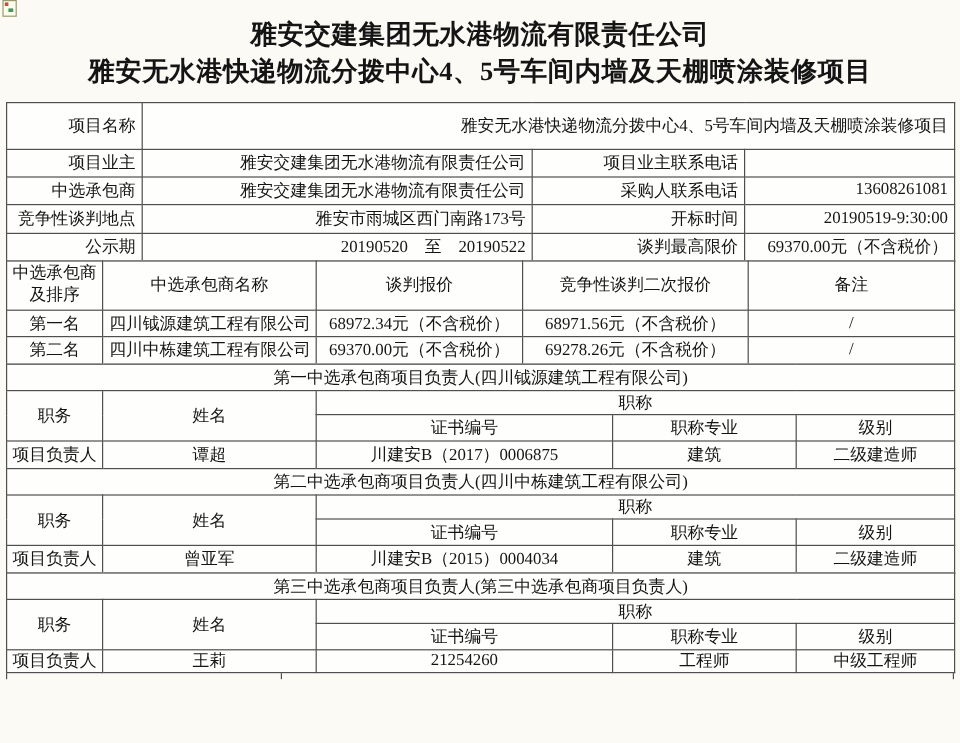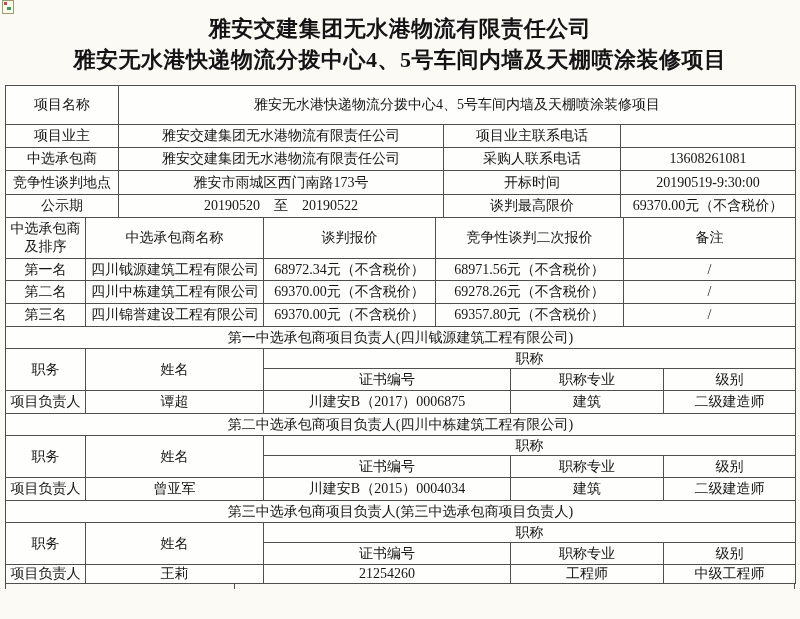--- a/index.html
+++ b/index.html
@@ -14,21 +14,21 @@
   .broken-img .d1{left:1px;top:1px;width:3px;height:3px;background:#c2504a;}
   .broken-img .d2{left:4px;top:6px;width:4px;height:3px;background:#43985a;}
   .titles{padding-top:13px;text-align:center;font-weight:bold;
     font-size:22px;line-height:31px;letter-spacing:0.5px;}
   .doc{width:790px;margin:10px auto 0;}
   table{border-collapse:collapse;table-layout:fixed;width:790px;background:#fefefc;}
   table + table{margin-top:-1px;}
   td{border:1px solid #4f4f4f;font-size:14px;padding:0 5px;
      overflow:hidden;white-space:nowrap;vertical-align:middle;}
   td.c{text-align:center;padding:0 2px;}
-  td.l{text-align:center;}
+  td.l{text-align:right;}
   .rh39{height:39px}.rh24{height:24px}.rh23{height:23px}.rh22{height:22px}
   .rh41{height:41px}.rh20{height:20px}.rh17{height:17px}
   .rank-h{line-height:18px;}
   .sec-title{font-size:14px;}
   .partial{height:5px;border-left:1px solid #4f4f4f;border-right:1px solid #4f4f4f;
     position:relative;width:788px;margin:0 auto 0;margin-left:0;}
   .partial .vline{position:absolute;left:228px;top:0;width:1px;height:5px;background:#4f4f4f;}
 </style>
 </head>
 <body>
@@ -110,27 +110,20 @@
       <td class="c">68971.56元（不含税价）</td>
       <td class="c">/</td>
     </tr>
     <tr class="rh23">
       <td class="c">第二名</td>
       <td class="l">四川中栋建筑工程有限公司</td>
       <td class="c">69370.00元（不含税价）</td>
       <td class="c">69278.26元（不含税价）</td>
       <td class="c">/</td>
     </tr>
-    <tr class="rh23">
-      <td class="c">第三名</td>
-      <td class="l">四川锦誉建设工程有限公司</td>
-      <td class="c">69370.00元（不含税价）</td>
-      <td class="c">69357.80元（不含税价）</td>
-      <td class="c">/</td>
-    </tr>
   </tbody>
     </table>
 
   <table>
     <colgroup>
         <col style="width:80px">
         <col style="width:178px">
         <col style="width:247px">
         <col style="width:153px">
         <col style="width:132px">

